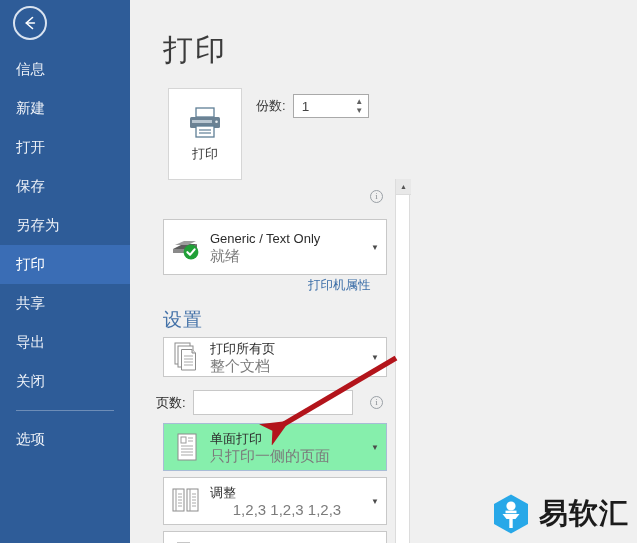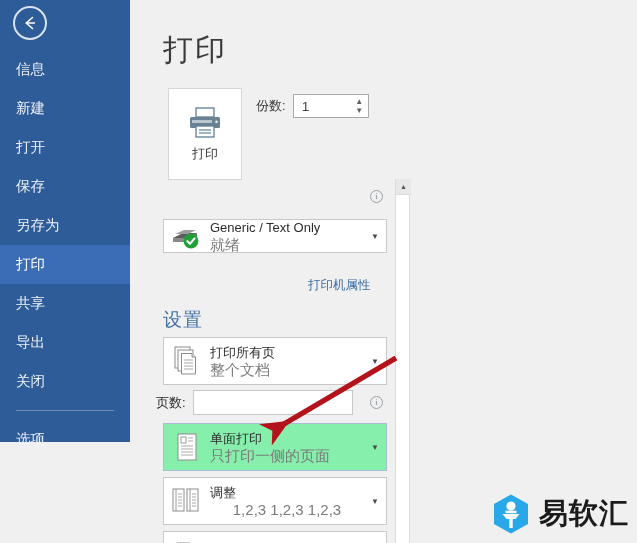--- a/index.html
+++ b/index.html
@@ -6,21 +6,21 @@
   html, body {
     width: 637px; height: 543px;
     overflow: hidden;
     font-family: "Liberation Sans", "DejaVu Sans", sans-serif;
   }
   body { background: #f0f0f0; position: relative; }
 
   
   #backstage-sidebar {
     position: absolute; left: 0; top: 0;
-    width: 130px; height: 442px;
+    width: 130px; height: 543px;
     background: #2e5c98;
     color: #ffffff;
   }
   #back-button {
     position: absolute; left: 13px; top: 6px;
     width: 34px; height: 34px;
     border: 2px solid #d9e3f0; border-radius: 50%;
     display: flex; align-items: center; justify-content: center;
     cursor: pointer;
   }
@@ -225,21 +225,21 @@
       <div class="spin-btns">
         <span>▲</span>
         <span>▼</span>
       </div>
     </div>
   </div>
 
   <div class="section-head" style="left:33px; top:188px;margin-top:38px;">打印机</div>
   <div class="info-icon" style="left:240px; top:190px;">i</div>
 
-  <div class="combo" style="left:33px; top:219px; height:34px;">
+  <div class="combo" style="left:33px; top:219px; height:56px;">
     <div class="ico">
       <svg width="34" height="28" viewBox="0 0 34 28">
         <path d="M3 16 L13 11 L27 11 L17 16 Z" fill="#5d5d5d"></path>
         <path d="M3 16 L17 16 L17 20 L3 20 Z" fill="#8a8a8a"></path>
         <path d="M17 16 L27 11 L27 15 L17 20 Z" fill="#6f6f6f"></path>
         <path d="M5 12 L14 8 L26 8 L18 12 Z" fill="#9d9d9d"></path>
         <circle cx="21" cy="19" r="7.4" fill="#21a038"></circle>
         <path d="M17.4 19.2 L20 21.8 L24.6 16.3" fill="none" stroke="#ffffff" stroke-width="2.1" stroke-linecap="round" stroke-linejoin="round"></path>
       </svg>
     </div>
@@ -247,21 +247,21 @@
       <div class="t1">Generic / Text Only</div>
       <div class="t2">就绪</div>
     </div>
     <div class="caret">▼</div>
   </div>
 
   <div class="link-text" style="left:178px; top:277px;">打印机属性</div>
 
   <div class="section-head" style="left:33px; top:307px;">设置</div>
 
-  <div class="combo" style="left:33px; top:337px; height:48px;">
+  <div class="combo" style="left:33px; top:337px; height:40px;">
     <div class="ico">
       <svg width="26" height="30" viewBox="0 0 26 30">
         <rect x="1" y="1" width="15" height="21" fill="#ffffff" stroke="#8c8c8c" stroke-width="1"></rect>
         <rect x="4" y="4" width="15" height="21" fill="#ffffff" stroke="#8c8c8c" stroke-width="1"></rect>
         <path d="M7.5 7.5 H18 L21.5 11 V28 H7.5 Z" fill="#ffffff" stroke="#8c8c8c" stroke-width="1"></path>
         <path d="M18 7.5 V11 H21.5" fill="#e2e2e2" stroke="#8c8c8c" stroke-width="1"></path>
         <line x1="10" y1="14" x2="19" y2="14" stroke="#a9a9a9" stroke-width="1"></line>
         <line x1="10" y1="17" x2="19" y2="17" stroke="#a9a9a9" stroke-width="1"></line>
         <line x1="10" y1="20" x2="19" y2="20" stroke="#a9a9a9" stroke-width="1"></line>
         <line x1="10" y1="23" x2="19" y2="23" stroke="#a9a9a9" stroke-width="1"></line>

